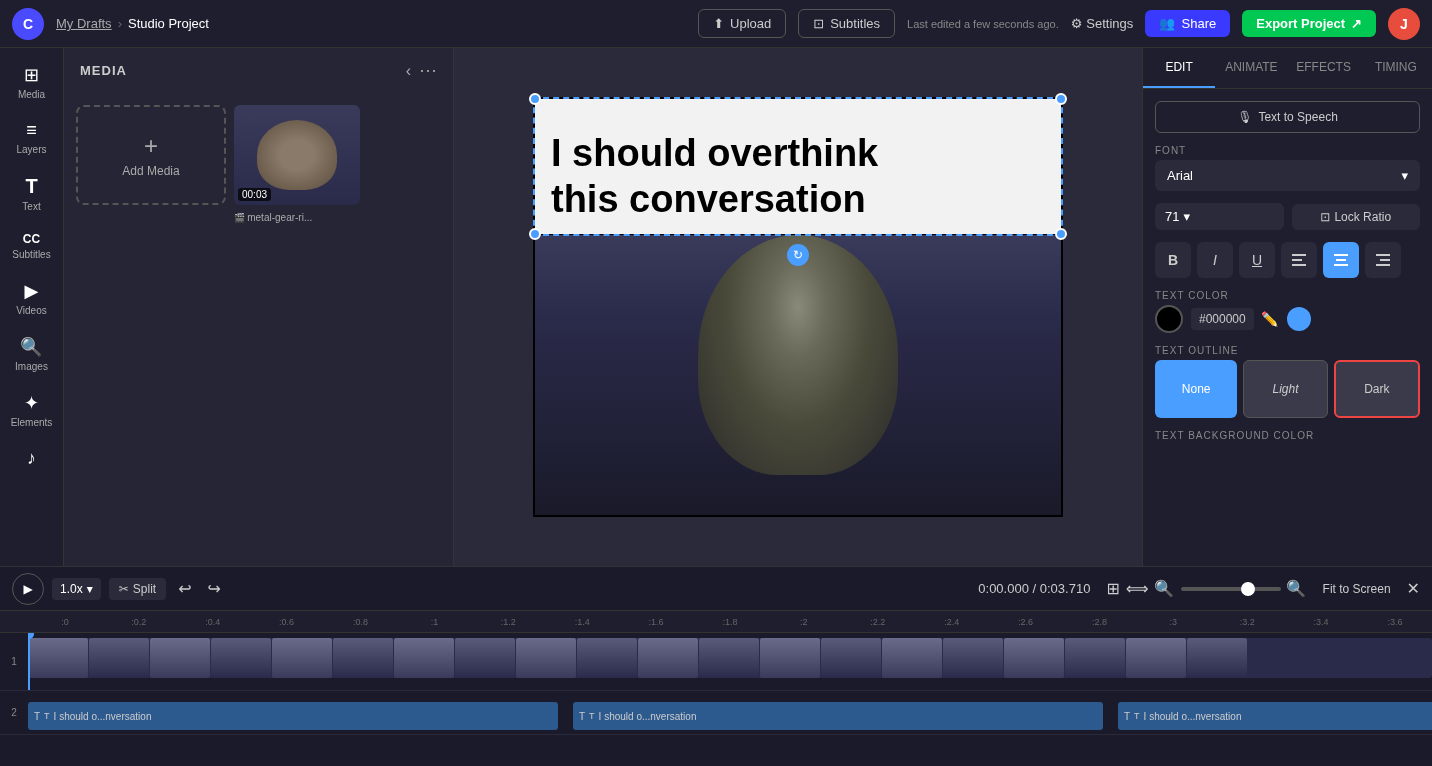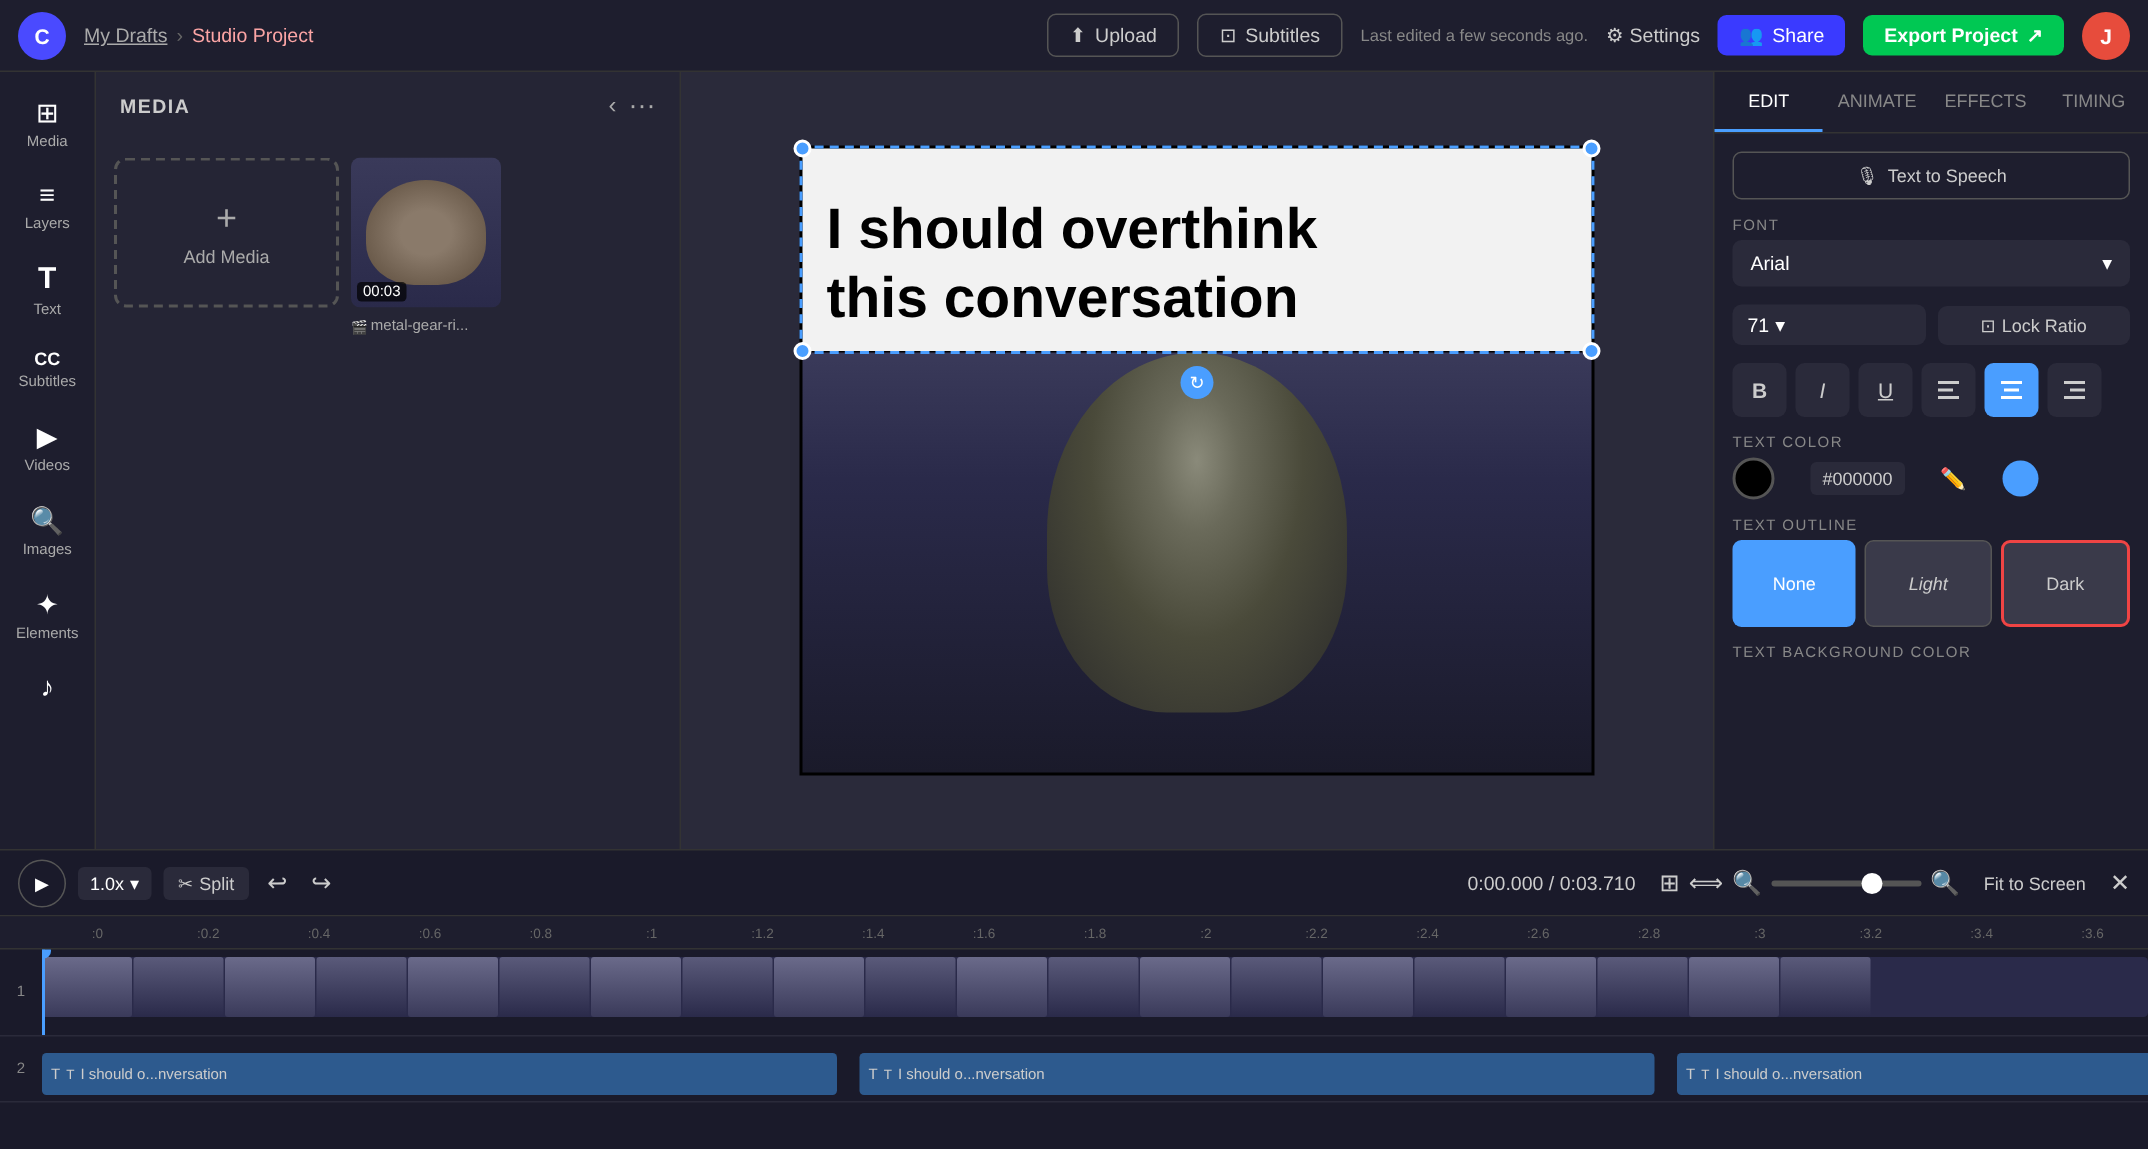--- a/index.html
+++ b/index.html
@@ -4,21 +4,21 @@
   <style>
     * { box-sizing: border-box; margin: 0; padding: 0; }
     body { font-family: 'Segoe UI', Arial, sans-serif; background: #1a1a2e; color: #fff; width: 1432px; height: 766px; overflow: hidden; display: flex; flex-direction: column; }
 
     
     .top-nav { height: 48px; background: #1e1e2e; display: flex; align-items: center; padding: 0 12px; gap: 12px; border-bottom: 1px solid #333; flex-shrink: 0; }
     .app-logo { width: 32px; height: 32px; border-radius: 50%; background: #4a4aff; display: flex; align-items: center; justify-content: center; font-weight: bold; font-size: 14px; flex-shrink: 0; }
     .breadcrumb { display: flex; align-items: center; gap: 6px; font-size: 13px; }
     .breadcrumb .link { color: #aaa; text-decoration: underline; cursor: pointer; }
     .breadcrumb .sep { color: #666; }
-    .breadcrumb .current { color: #fca5a5; }
+    .breadcrumb .current { color: #ffffff; }
     .top-nav-spacer { flex: 1; }
     .nav-btn { display: flex; align-items: center; gap: 6px; padding: 6px 14px; border-radius: 6px; font-size: 13px; cursor: pointer; border: none; }
     .btn-outline { background: transparent; color: #ccc; border: 1px solid #555; }
     .btn-upload { background: transparent; color: #ccc; border: 1px solid #555; }
     .btn-share { background: #3a3aff; color: #fff; border: none; }
     .btn-export { background: #00c853; color: #fff; border: none; font-weight: bold; }
     .btn-avatar { width: 32px; height: 32px; border-radius: 50%; background: #e74c3c; display: flex; align-items: center; justify-content: center; color: #fff; font-weight: bold; font-size: 14px; cursor: pointer; border: none; }
     .last-edited { font-size: 11px; color: #888; }
     .settings-btn { display: flex; align-items: center; gap: 4px; color: #ccc; font-size: 13px; cursor: pointer; background: transparent; border: none; }
 
@@ -35,21 +35,21 @@
     .media-panel { width: 390px; background: #252535; display: flex; flex-direction: column; border-right: 1px solid #333; flex-shrink: 0; }
     .media-panel-header { display: flex; align-items: center; justify-content: space-between; padding: 12px 16px; }
     .media-panel-title { font-size: 13px; font-weight: bold; letter-spacing: 1px; color: #ccc; }
     .media-panel-collapse { background: transparent; border: none; color: #aaa; font-size: 16px; cursor: pointer; }
     .media-panel-more { background: transparent; border: none; color: #aaa; font-size: 18px; cursor: pointer; }
     .media-tabs { display: flex; padding: 0 16px; gap: 16px; border-bottom: 1px solid #333; }
     .media-tab { padding: 8px 0; font-size: 12px; color: #888; cursor: pointer; border-bottom: 2px solid transparent; }
     .media-tab.active { color: #fff; border-bottom: 2px solid #fff; }
     .media-grid { display: flex; flex-wrap: wrap; gap: 8px; padding: 12px; }
     .media-add-btn { width: 150px; height: 100px; border: 2px dashed #555; border-radius: 8px; display: flex; flex-direction: column; align-items: center; justify-content: center; cursor: pointer; background: transparent; color: #aaa; gap: 4px; font-size: 12px; }
-    .media-thumb { width: 100px; height: 100px; border-radius: 6px; overflow: hidden; position: relative; cursor: pointer; }
+    .media-thumb { width: 126px; height: 100px; border-radius: 6px; overflow: hidden; position: relative; cursor: pointer; }
     .media-thumb-img { width: 100%; height: 100%; background: #555; display: flex; align-items: center; justify-content: center; }
     .media-thumb-duration { position: absolute; bottom: 4px; left: 4px; background: rgba(0,0,0,0.7); color: #fff; font-size: 10px; padding: 1px 4px; border-radius: 3px; }
     .media-thumb-name { font-size: 10px; color: #aaa; margin-top: 3px; display: flex; align-items: center; gap: 2px; }
 
     
     .canvas-area { flex: 1; background: #2a2a3a; display: flex; align-items: center; justify-content: center; position: relative; overflow: hidden; }
     .canvas-wrapper { position: relative; }
     .canvas-frame { width: 530px; height: 420px; background: #000; position: relative; border: 2px solid transparent; }
     .canvas-text-content { font-family: Arial, sans-serif; font-size: 38px; font-weight: bold; color: #000; line-height: 1.2; margin-top: 20px; }
 
@@ -61,21 +61,21 @@
     .right-panel-content { flex: 1; padding: 12px; overflow-y: auto; display: flex; flex-direction: column; gap: 12px; }
     .tts-btn { display: flex; align-items: center; justify-content: center; gap: 6px; padding: 8px; border: 1px solid #555; border-radius: 6px; background: transparent; color: #ccc; font-size: 12px; cursor: pointer; width: 100%; }
     .section-label { font-size: 10px; color: #888; letter-spacing: 1px; margin-bottom: 4px; }
     .font-select { display: flex; align-items: center; justify-content: space-between; padding: 8px 12px; background: #2a2a3a; border-radius: 6px; cursor: pointer; font-size: 13px; }
     .font-size-row { display: flex; align-items: center; gap: 8px; }
     .font-size-select { display: flex; align-items: center; gap: 4px; padding: 6px 10px; background: #2a2a3a; border-radius: 6px; cursor: pointer; font-size: 13px; flex: 1; }
     .lock-ratio-btn { display: flex; align-items: center; gap: 4px; padding: 6px 10px; background: #2a2a3a; border-radius: 6px; cursor: pointer; font-size: 12px; color: #ccc; flex: 1; justify-content: center; }
     .text-format-row { display: flex; gap: 6px; }
     .format-btn { width: 36px; height: 36px; display: flex; align-items: center; justify-content: center; background: #2a2a3a; border-radius: 6px; cursor: pointer; font-size: 14px; border: none; color: #ccc; }
     .format-btn.active { background: #4a9eff; color: #fff; }
-    .color-row { display: flex; align-items: center; gap: 24px; }
+    .color-row { display: flex; align-items: center; gap: 8px; }
     .color-swatch { width: 28px; height: 28px; border-radius: 50%; cursor: pointer; border: 2px solid #555; }
     .color-hex { font-size: 12px; color: #ccc; padding: 4px 8px; background: #2a2a3a; border-radius: 4px; }
     .color-picker-icon { font-size: 14px; cursor: pointer; }
     .color-circle { width: 24px; height: 24px; border-radius: 50%; background: #4a9eff; cursor: pointer; }
     .outline-row { display: flex; gap: 6px; }
     .outline-btn { flex: 1; padding: 20px; text-align: center; border-radius: 6px; cursor: pointer; font-size: 12px; border: none; }
     .outline-none { background: #4a9eff; color: #fff; }
     .outline-light { background: #3a3a4a; color: #ccc; border: 1px solid #555; font-style: italic; }
     .outline-dark { background: #3a3a4a; color: #ccc; border: 2px solid #ef4444; }
     .text-bg-label { font-size: 10px; color: #888; letter-spacing: 1px; }

